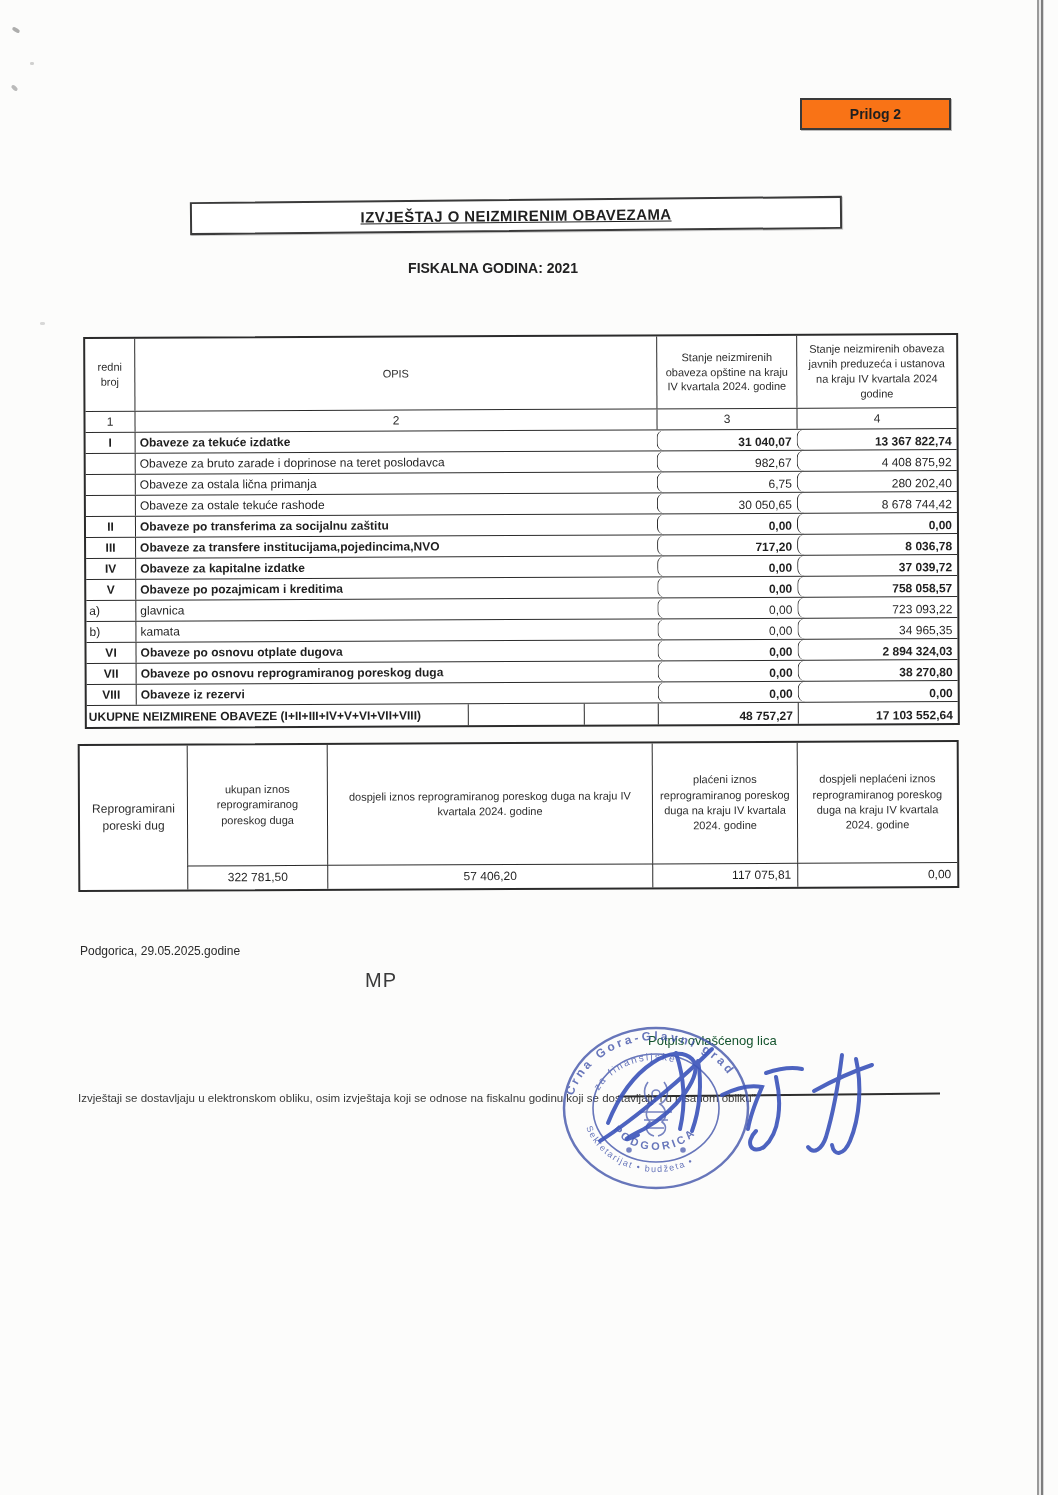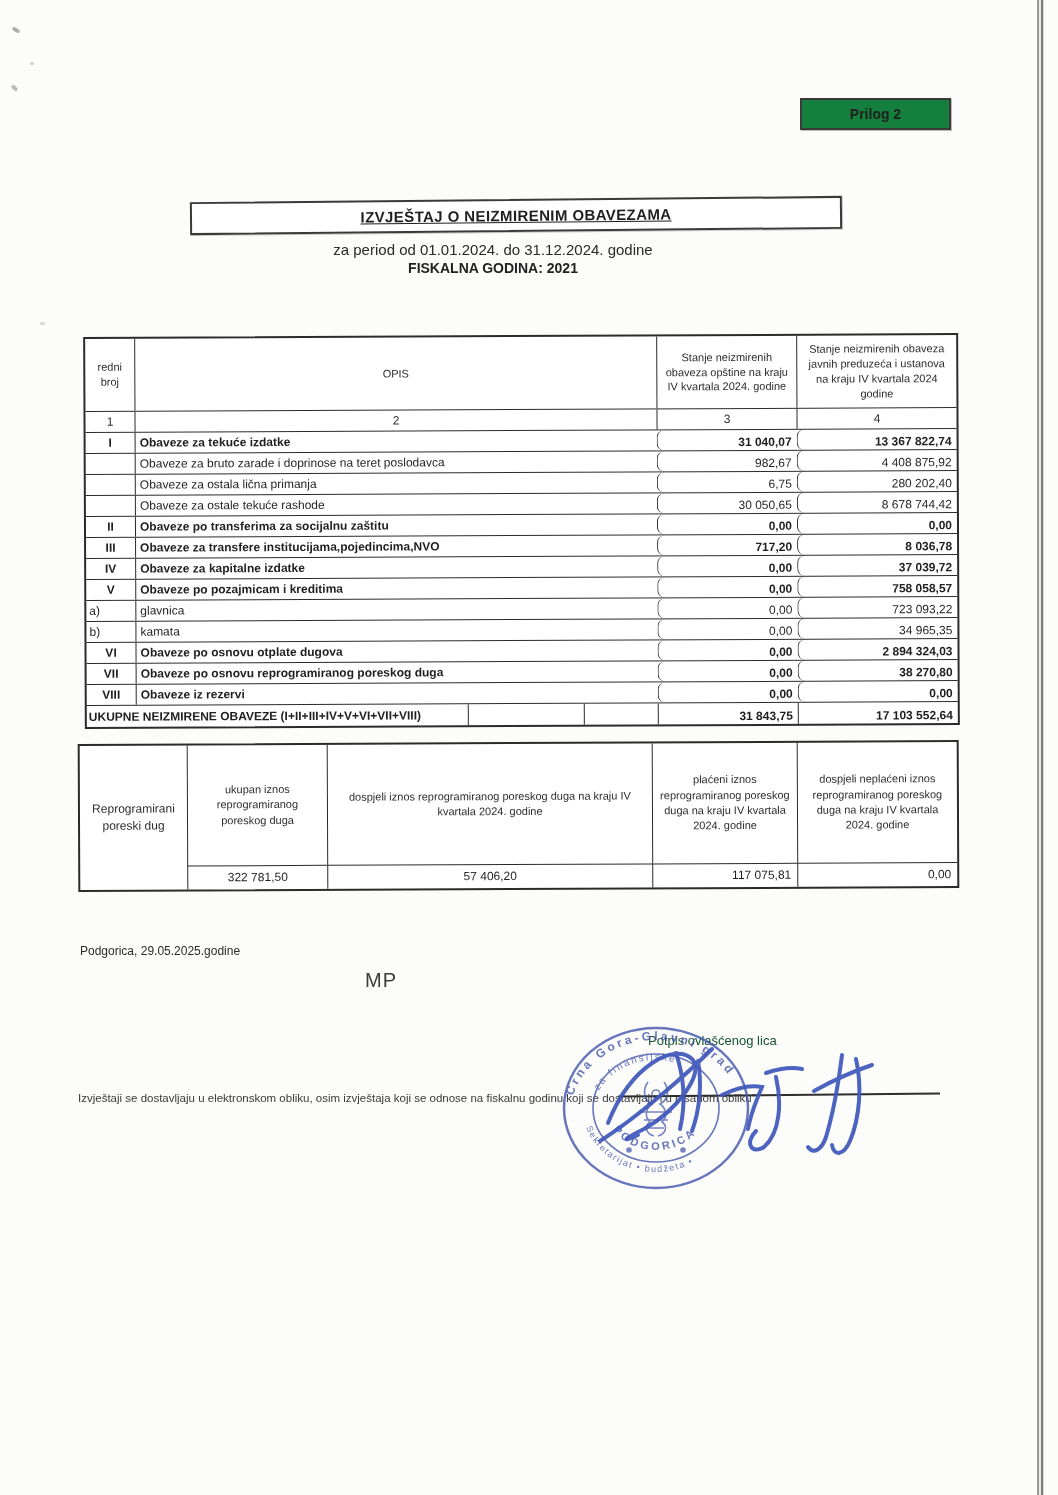--- a/index.html
+++ b/index.html
@@ -10,21 +10,21 @@
   .edge-line{position:absolute;left:1037px;top:0;width:10px;height:1495px;
     background:linear-gradient(90deg,#9a9a9a 0 2px,#e9e9e9 2px 4px,#7d7d7d 4px 6px,#d8d8d8 6px 7px,transparent 7px);}
   .speck{position:absolute;background:#6b6b6b;border-radius:40%;}
   .speck.s1{left:12px;top:28px;width:8px;height:4px;transform:rotate(32deg);opacity:.55;}
   .speck.s2{left:30px;top:62px;width:4px;height:3px;opacity:.3;}
   .speck.s3{left:11px;top:86px;width:7px;height:4px;transform:rotate(42deg);opacity:.45;}
   .speck.s4{left:40px;top:322px;width:5px;height:3px;opacity:.25;}
 
   
   .prilog-box{position:absolute;left:800px;top:98px;width:147px;height:28px;border:2px solid #3a3a3a;
-    background:#15803d;display:flex;align-items:center;justify-content:center;font-weight:700;font-size:14px;box-shadow:1px 1px 0 #bbb;}
+    background:#f97316;display:flex;align-items:center;justify-content:center;font-weight:700;font-size:14px;box-shadow:1px 1px 0 #bbb;}
   .title-box{position:absolute;left:190px;top:199px;width:648px;height:29px;border:2px solid #3a3a3a;background:#fff;
     display:flex;align-items:center;justify-content:center;transform:rotate(-0.55deg);box-shadow:1px 1px 0 #ccc;}
   .title-box span{font-weight:700;font-size:15px;letter-spacing:.4px;text-decoration:underline;}
   .period-line{position:absolute;left:168px;top:241px;width:650px;text-align:center;font-size:15px;color:#2a2a2a;}
   .fiscal-line{position:absolute;left:168px;top:260px;width:650px;text-align:center;font-size:14px;font-weight:700;color:#222;}
 
   
   .table1{position:absolute;left:84px;top:335px;width:871px;border:2px solid #2b2b2b;background:#fff;transform:rotate(-0.25deg);}
   .t1-head{display:grid;grid-template-columns:49px 522px 140px 160px;height:72px;}
   .t1-head>div{border-left:1px solid #2b2b2b;display:flex;align-items:center;justify-content:center;
@@ -74,21 +74,20 @@
   <div class="speck s2"></div>
   <div class="speck s3"></div>
   <div class="speck s4"></div>
 
   <div class="prilog-box">
     <span>Prilog 2</span>
   </div>
   <div class="title-box">
     <span>IZVJEŠTAJ O NEIZMIRENIM OBAVEZAMA</span>
   </div>
-  <div class="period-line">za period od 01.01.2024. do 31.12.2024. godine</div>
   <div class="fiscal-line">FISKALNA GODINA: 2021</div>
 
   <div class="table1">
     <div class="t1-head">
       <div>redni
 broj</div>
       <div>OPIS</div>
       <div>Stanje neizmirenih obaveza opštine na kraju IV kvartala 2024. godine</div>
       <div>Stanje neizmirenih obaveza javnih preduzeća i ustanova na kraju IV kvartala 2024 godine</div>
     </div>
@@ -187,21 +186,21 @@
       <div class="c-num">VIII</div>
       <div class="c-label">Obaveze iz rezervi</div>
       <div class="c-v1">0,00</div>
       <div class="c-v2">0,00</div>
     </div>
   </div>
     <div class="t1-total">
       <div>UKUPNE NEIZMIRENE OBAVEZE (I+II+III+IV+V+VI+VII+VIII)</div>
       <div></div>
       <div></div>
-      <div class="tv">31 843,75</div>
+      <div class="tv">48 757,27</div>
       <div class="tv">17 103 552,64</div>
     </div>
   </div>
 
   <div class="table2">
     <div class="rh">Reprogramirani poreski dug</div>
     <div>ukupan iznos reprogramiranog poreskog duga</div>
     <div>dospjeli iznos reprogramiranog poreskog duga na kraju IV kvartala 2024. godine</div>
     <div>plaćeni iznos reprogramiranog poreskog duga na kraju IV kvartala 2024. godine</div>
     <div>dospjeli neplaćeni iznos reprogramiranog poreskog duga na kraju IV kvartala 2024. godine</div>

